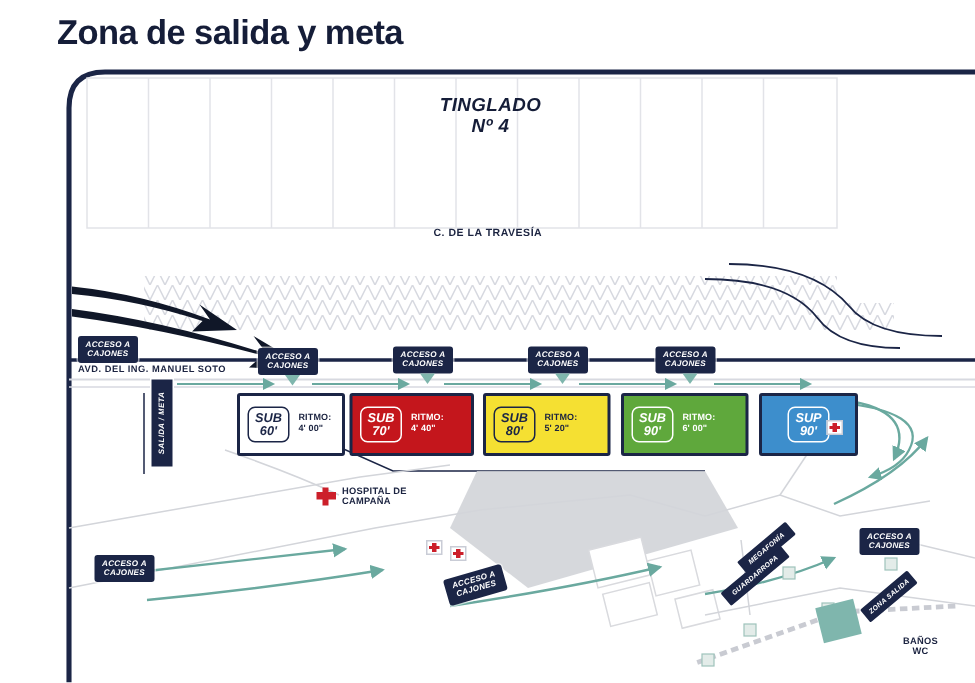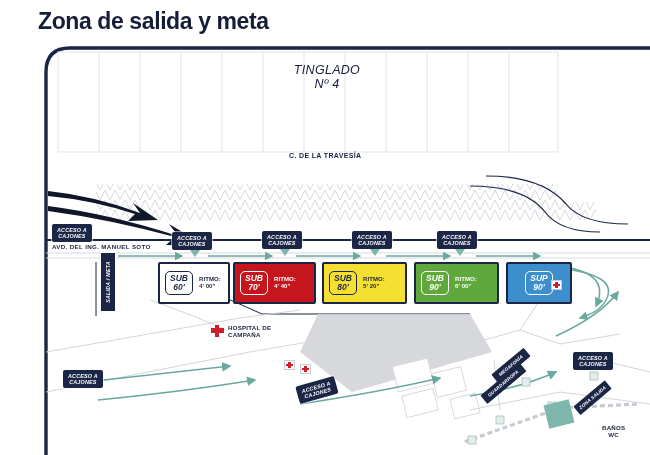--- a/index.html
+++ b/index.html
@@ -34,21 +34,21 @@
   
   .street{
     position:absolute;font-weight:bold;font-size:6.2px;letter-spacing:.35px;
     color:#1b2340;white-space:nowrap;
   }
   .street.big{font-size:7px;}
 
   
   .tinglado-text{
     position:absolute;left:272px;top:63px;width:110px;text-align:center;
-    font-weight:normal;font-style:italic;font-size:12.5px;line-height:14px;
+    font-weight:bold;font-style:italic;font-size:12.5px;line-height:14px;
     color:#151d38;white-space:pre-line;letter-spacing:.3px;
   }
 
   
   .pen{
     position:absolute;display:flex;align-items:center;
     border:2px solid #1b2546;border-radius:2px;
     box-sizing:border-box;overflow:hidden;margin-left:40px;
   }
   .pen .badge{

